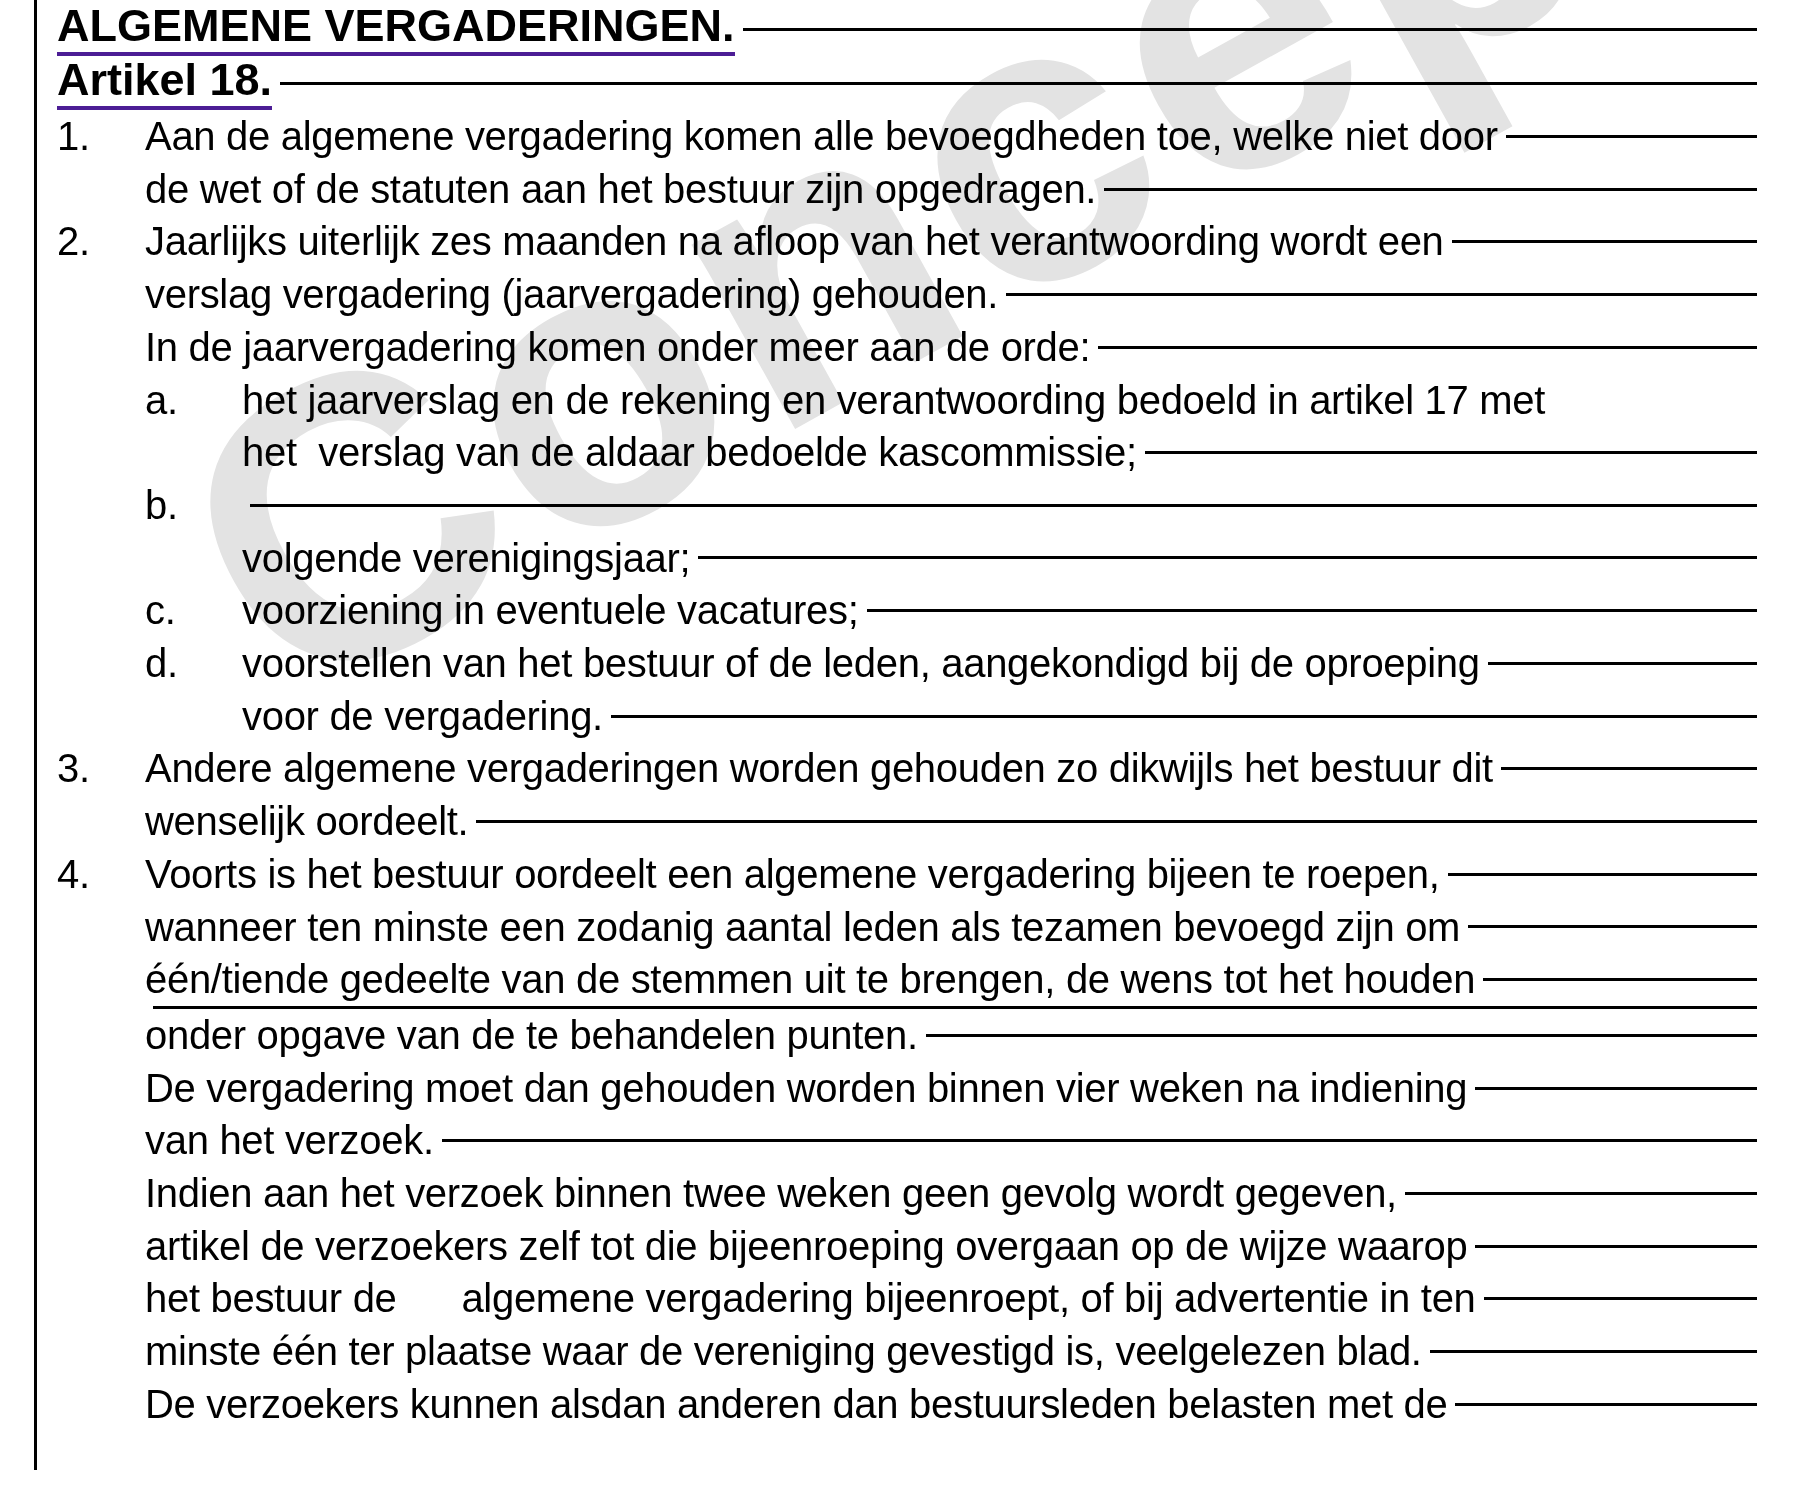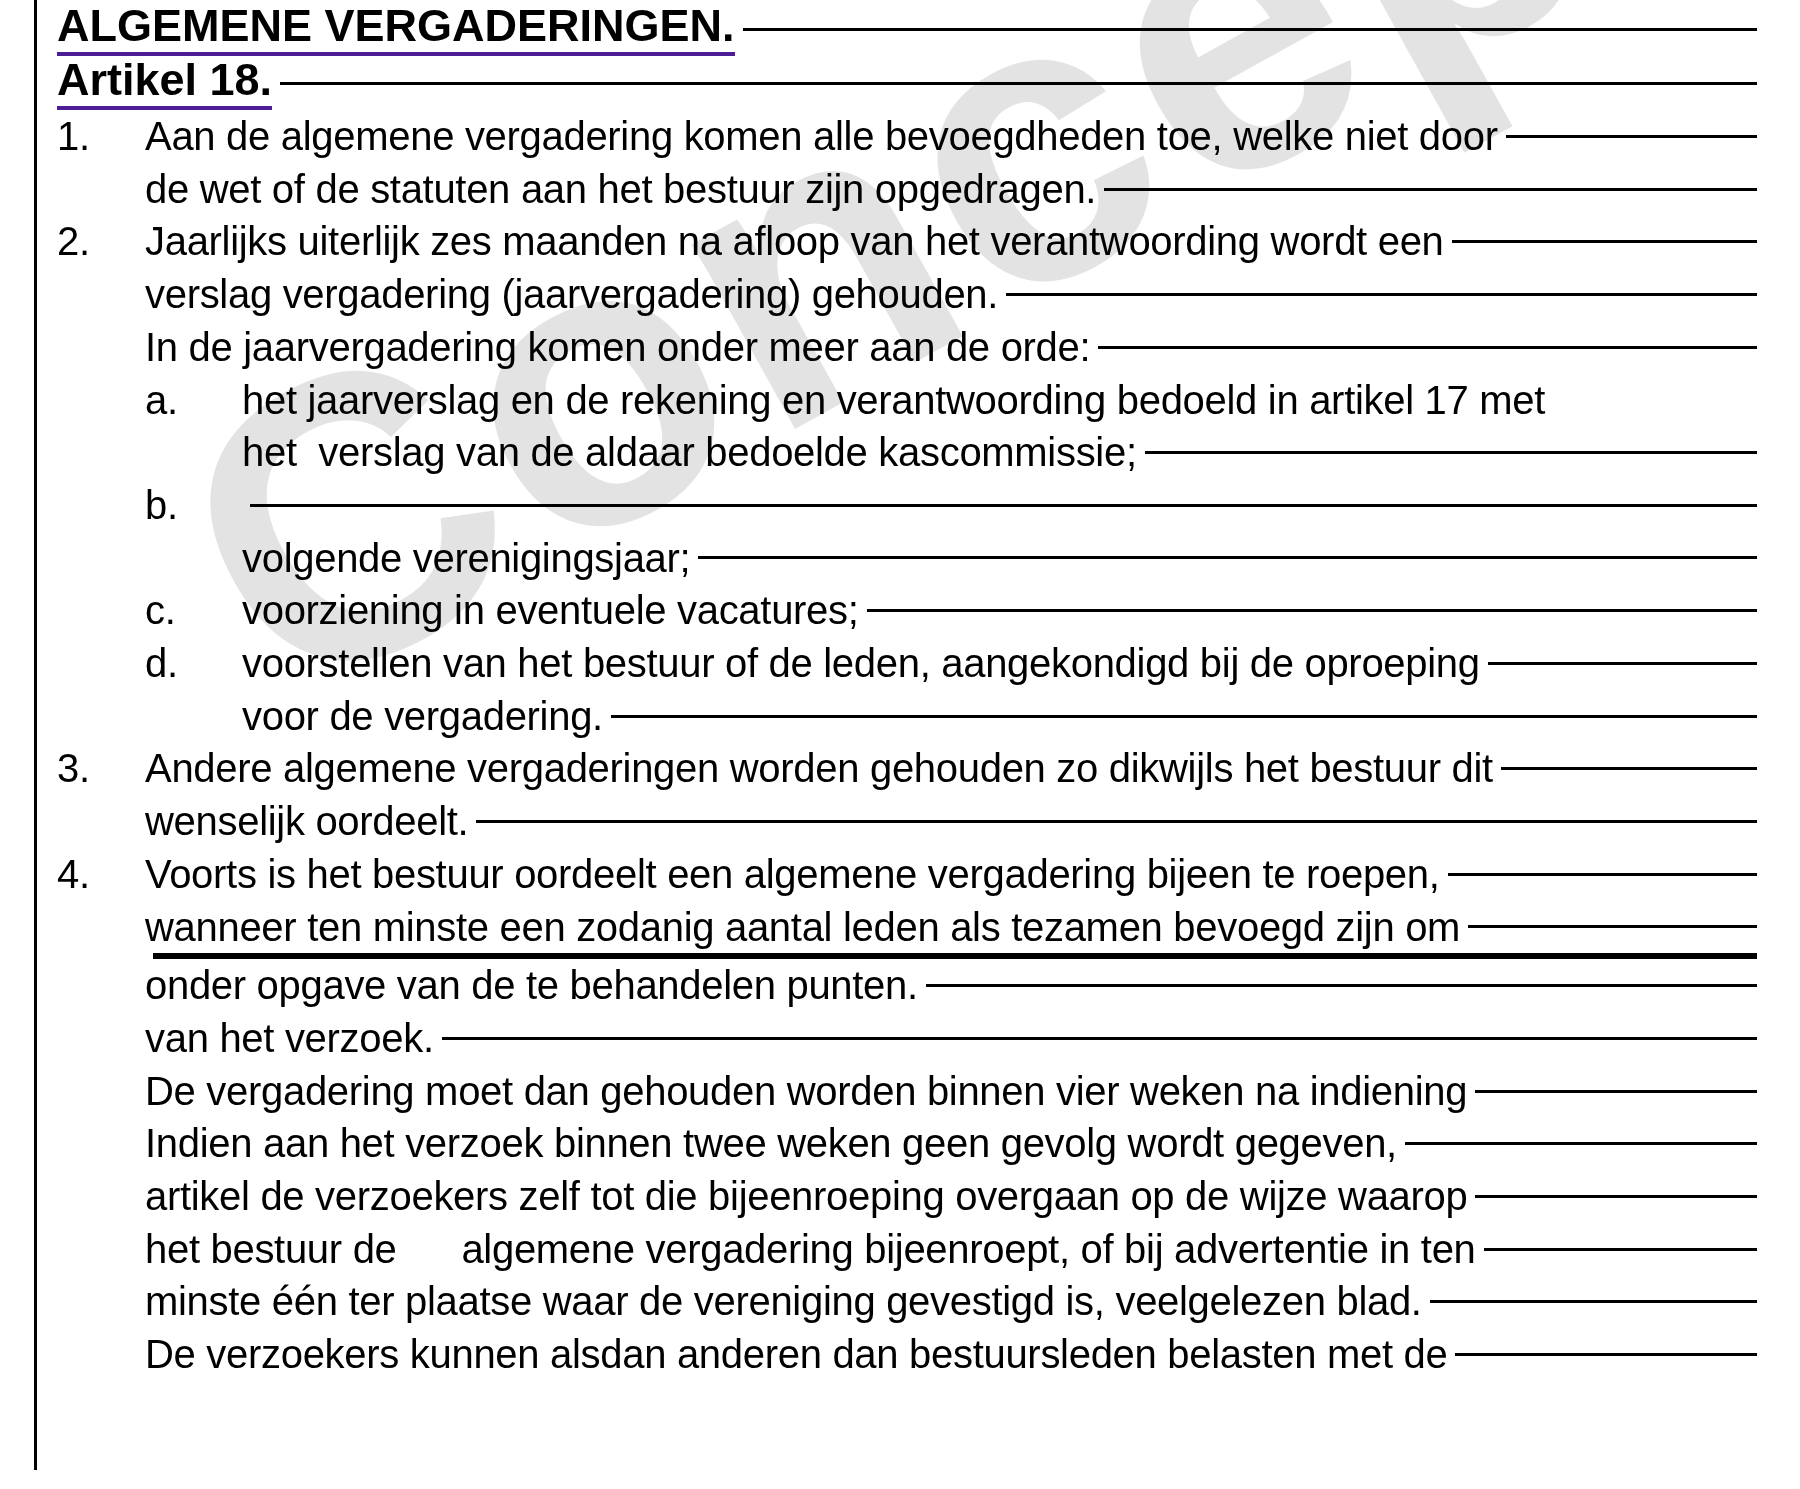--- a/index.html
+++ b/index.html
@@ -166,39 +166,40 @@
         <span class="txt">Voorts is het bestuur oordeelt een algemene vergadering bijeen te roepen,</span>
         <span class="rule"></span>
       </div>
       <div class="line cont1">
         <span class="col1"></span>
         <span class="txt">wanneer ten minste een zodanig aantal leden als tezamen bevoegd zijn om</span>
         <span class="rule"></span>
       </div>
       <div class="line cont1">
         <span class="col1"></span>
+        <span class="txt">één/tiende gedeelte van de stemmen uit te brengen, de wens tot het houden</span>
         <span class="rule"></span>
       </div>
       <div class="line cont1">
         <span class="col1"></span>
         <span class="rule"></span>
       </div>
       <div class="line cont1">
         <span class="col1"></span>
         <span class="txt">onder opgave van de te behandelen punten.</span>
         <span class="rule"></span>
       </div>
       <div class="line cont1">
         <span class="col1"></span>
+        <span class="txt">De vergadering moet dan gehouden worden binnen vier weken na indiening</span>
+        <span class="rule"></span>
+      </div>
+      <div class="line cont1">
+        <span class="col1"></span>
         <span class="txt">van het verzoek.</span>
-        <span class="rule"></span>
-      </div>
-      <div class="line cont1">
-        <span class="col1"></span>
-        <span class="txt">De vergadering moet dan gehouden worden binnen vier weken na indiening</span>
         <span class="rule"></span>
       </div>
       <div class="line cont1">
         <span class="col1"></span>
         <span class="txt">Indien aan het verzoek binnen twee weken geen gevolg wordt gegeven,</span>
         <span class="rule"></span>
       </div>
       <div class="line cont1">
         <span class="col1"></span>
         <span class="txt">artikel de verzoekers zelf tot die bijeenroeping overgaan op de wijze waarop</span>

